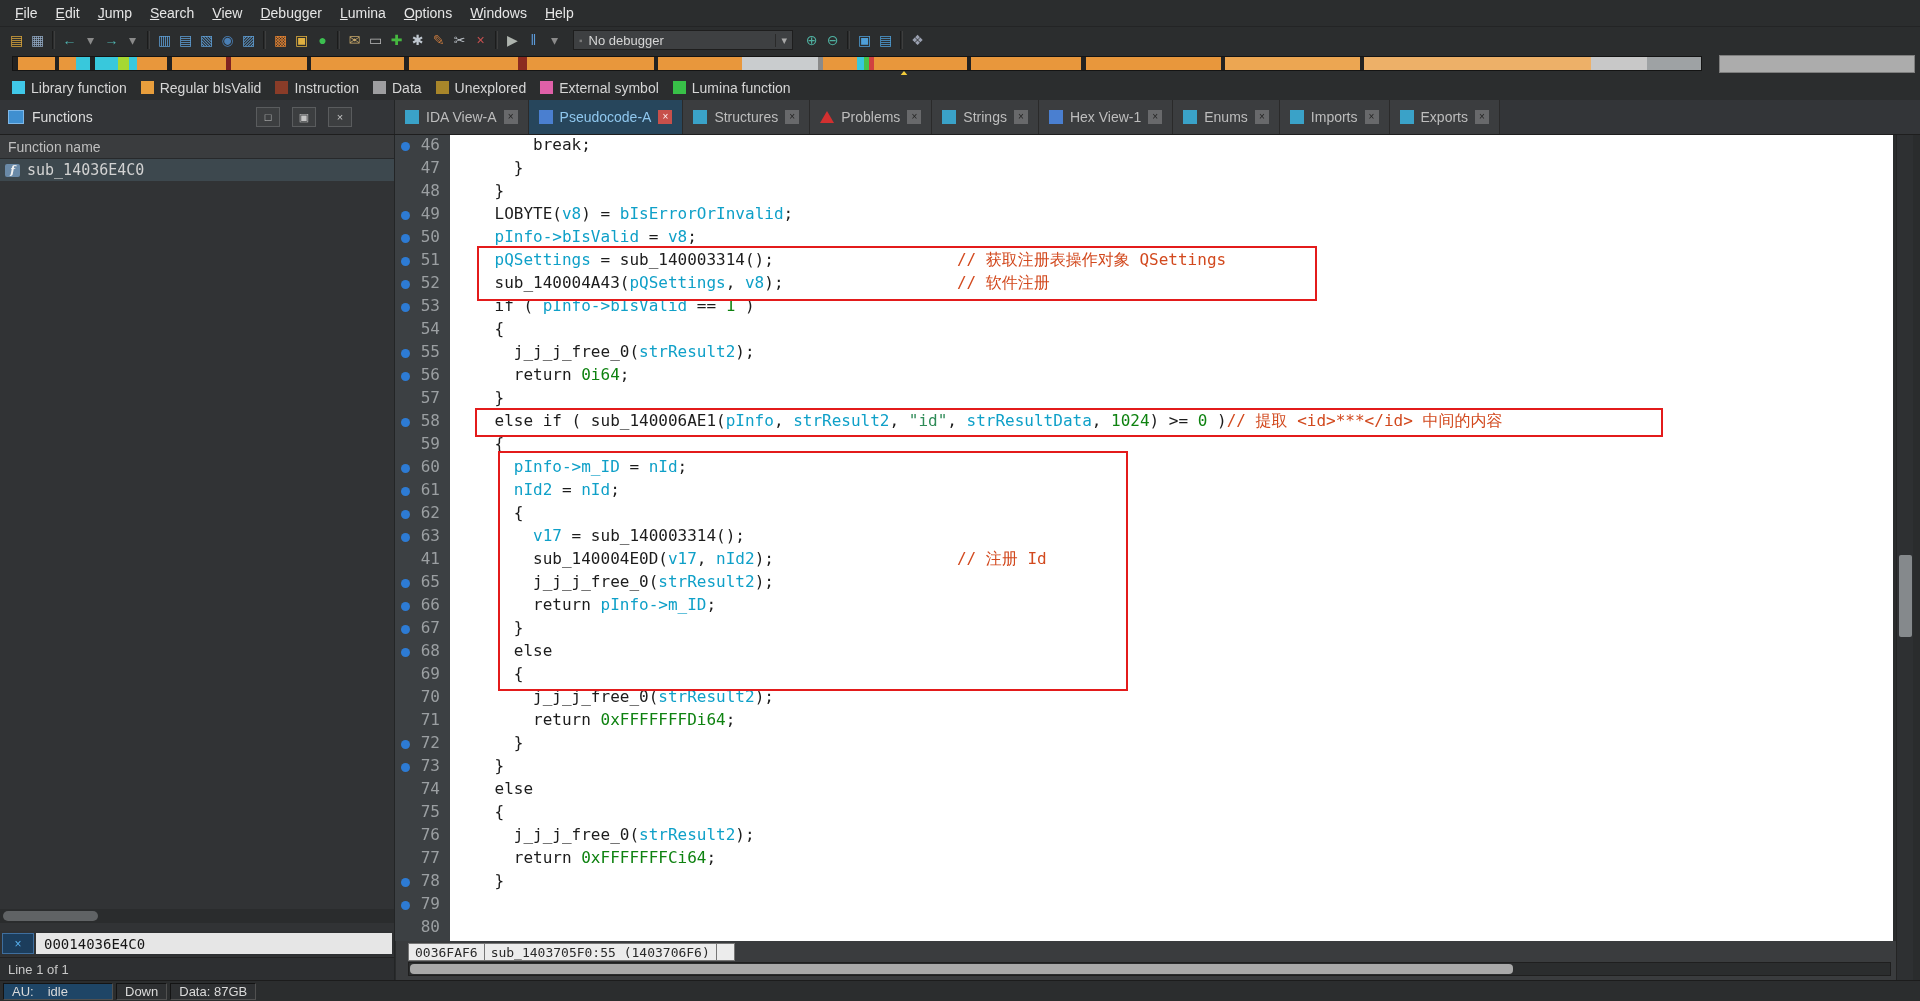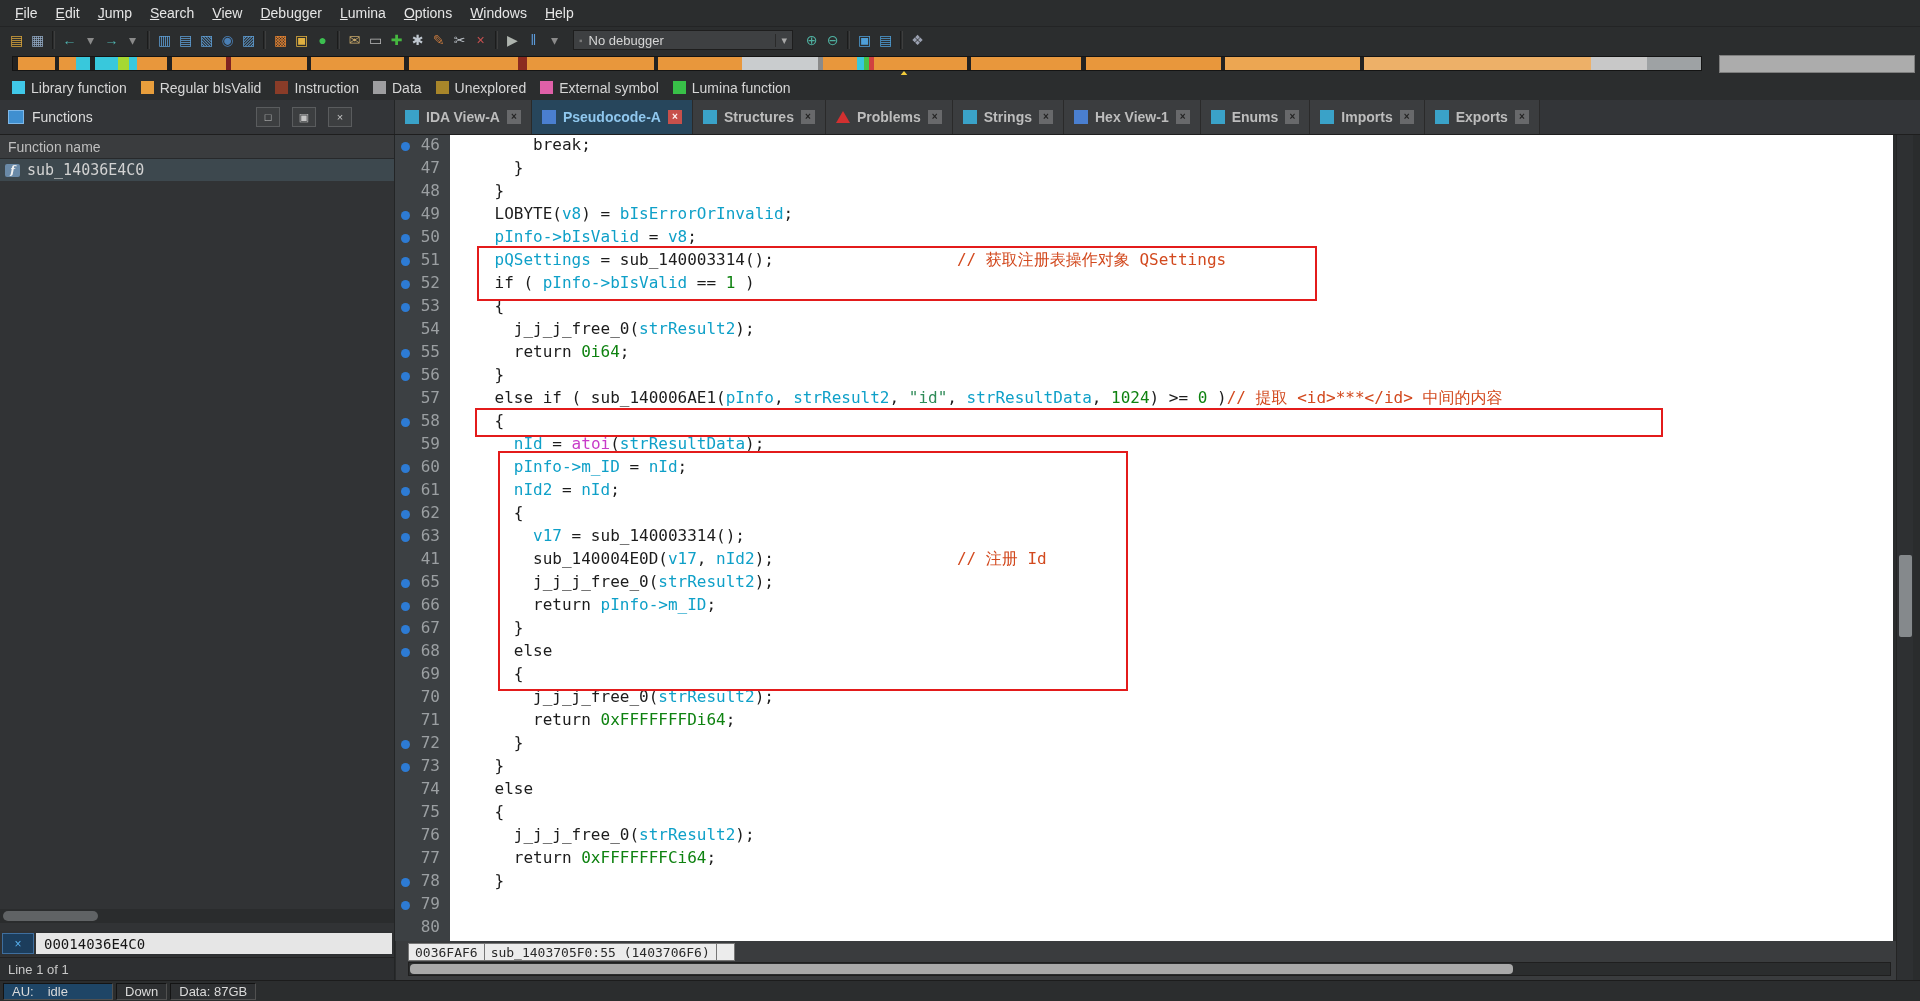--- a/index.html
+++ b/index.html
@@ -35,21 +35,21 @@
 
   
   .tabrow{position:absolute;left:0;top:100px;width:100%;height:35px;background:#333538;border-bottom:1px solid #1E1E1E;display:flex;}
   .fnheader{width:395px;flex:0 0 395px;display:flex;align-items:center;padding:0 8px;gap:8px;border-right:1px solid #232526;}
   .fnheader .ficon{width:16px;height:14px;background:#3F8FD0;border:1px solid #7FB8E8;}
   .fnheader .label{color:#DCDCDC;font-size:14px;}
   .fnheader .spacer{flex:1;}
   .winbtn{width:24px;height:20px;background:#3C3E40;border:1px solid #5A5C5E;color:#C4C4C4;font-size:11px;display:flex;align-items:center;justify-content:center;margin-left:4px;}
   .fnheader .endgap{width:26px;}
   .tabs{flex:1;display:flex;align-items:stretch;}
-  .tab{display:flex;align-items:center;gap:7px;padding:0 10px;font-size:14px;color:#BDBDBD;background:#3B3D3F;border-right:1px solid #2A2A2A;font-weight:bold;}
+  .tab{display:flex;align-items:center;gap:7px;padding:0 10px;font-size:14px;color:#BDBDBD;background:#3B3D3F;border-right:1px solid #2A2A2A;}
   .tab.active{background:#27465C;color:#8FC7EE;}
   .ticon{width:14px;height:14px;display:inline-block;}
   .ticon.tri{width:0;height:0;background:none !important;border-left:7px solid transparent;border-right:7px solid transparent;border-bottom:12px solid #D23030;}
   .tclose{width:14px;height:14px;background:#68696B;color:#232323;font-size:10px;display:flex;align-items:center;justify-content:center;line-height:1;}
   .tab.active .tclose{background:#C7504B;color:#FFF4F4;}
 
   
   .fnpanel{position:absolute;left:0;top:135px;width:395px;height:845px;background:#313335;border-right:1px solid #232526;}
   .colhead{height:24px;background:#3A3C3E;border-bottom:1px solid #27292B;color:#BFBFBF;font-size:14px;display:flex;align-items:center;padding-left:8px;}
   .fnrow{height:22px;display:flex;align-items:center;gap:7px;padding-left:5px;background:#3D484E;color:#D2D2D2;font-size:15px;font-family:"DejaVu Sans Mono",monospace;}
@@ -450,28 +450,28 @@
     </div>
 
   <div class="codearea">
     <div>
         <div class="cline"><span class="tok-p">        break;</span></div>
         <div class="cline"><span class="tok-p">      }</span></div>
         <div class="cline"><span class="tok-p">    }</span></div>
         <div class="cline"><span class="tok-p">    LOBYTE(</span><span class="tok-v">v8</span><span class="tok-p">) = </span><span class="tok-v">bIsErrorOrInvalid</span><span class="tok-p">;</span></div>
         <div class="cline"><span class="tok-p">    </span><span class="tok-v">pInfo-&gt;bIsValid</span><span class="tok-p"> = </span><span class="tok-v">v8</span><span class="tok-p">;</span></div>
         <div class="cline"><span class="tok-p">    </span><span class="tok-v">pQSettings</span><span class="tok-p"> = sub_140003314();</span><span class="tok-p">                   </span><span class="tok-c">// 获取注册表操作对象 QSettings</span></div>
+        <div class="cline"><span class="tok-p">    sub_140004A43(</span><span class="tok-v">pQSettings</span><span class="tok-p">, </span><span class="tok-v">v8</span><span class="tok-p">);</span><span class="tok-p">                  </span><span class="tok-c">// 软件注册</span></div>
         <div class="cline"><span class="tok-p">    if ( </span><span class="tok-v">pInfo-&gt;bIsValid</span><span class="tok-p"> == </span><span class="tok-n">1</span><span class="tok-p"> )</span></div>
         <div class="cline"><span class="tok-p">    {</span></div>
         <div class="cline"><span class="tok-p">      j_j_j_free_0(</span><span class="tok-v">strResult2</span><span class="tok-p">);</span></div>
         <div class="cline"><span class="tok-p">      return </span><span class="tok-n">0i64</span><span class="tok-p">;</span></div>
         <div class="cline"><span class="tok-p">    }</span></div>
         <div class="cline"><span class="tok-p">    else if ( sub_140006AE1(</span><span class="tok-v">pInfo</span><span class="tok-p">, </span><span class="tok-v">strResult2</span><span class="tok-p">, </span><span class="tok-s">"id"</span><span class="tok-p">, </span><span class="tok-v">strResultData</span><span class="tok-p">, </span><span class="tok-n">1024</span><span class="tok-p">) &gt;= </span><span class="tok-n">0</span><span class="tok-p"> )</span><span class="tok-c">// 提取 &lt;id&gt;***&lt;/id&gt; 中间的内容</span></div>
         <div class="cline"><span class="tok-p">    {</span></div>
-        <div class="cline"><span class="tok-p">      </span><span class="tok-v">nId</span><span class="tok-p"> = </span><span class="tok-i">atoi</span><span class="tok-p">(</span><span class="tok-v">strResultData</span><span class="tok-p">);</span></div>
         <div class="cline"><span class="tok-p">      </span><span class="tok-v">pInfo-&gt;m_ID</span><span class="tok-p"> = </span><span class="tok-v">nId</span><span class="tok-p">;</span></div>
         <div class="cline"><span class="tok-p">      </span><span class="tok-v">nId2</span><span class="tok-p"> = </span><span class="tok-v">nId</span><span class="tok-p">;</span></div>
         <div class="cline"><span class="tok-p">      {</span></div>
         <div class="cline"><span class="tok-p">        </span><span class="tok-v">v17</span><span class="tok-p"> = sub_140003314();</span></div>
         <div class="cline"><span class="tok-p">        sub_140004E0D(</span><span class="tok-v">v17</span><span class="tok-p">, </span><span class="tok-v">nId2</span><span class="tok-p">);</span><span class="tok-p">                   </span><span class="tok-c">// 注册 Id</span></div>
         <div class="cline"><span class="tok-p">        j_j_j_free_0(</span><span class="tok-v">strResult2</span><span class="tok-p">);</span></div>
         <div class="cline"><span class="tok-p">        return </span><span class="tok-v">pInfo-&gt;m_ID</span><span class="tok-p">;</span></div>
         <div class="cline"><span class="tok-p">      }</span></div>
         <div class="cline"><span class="tok-p">      else</span></div>
         <div class="cline"><span class="tok-p">      {</span></div>

